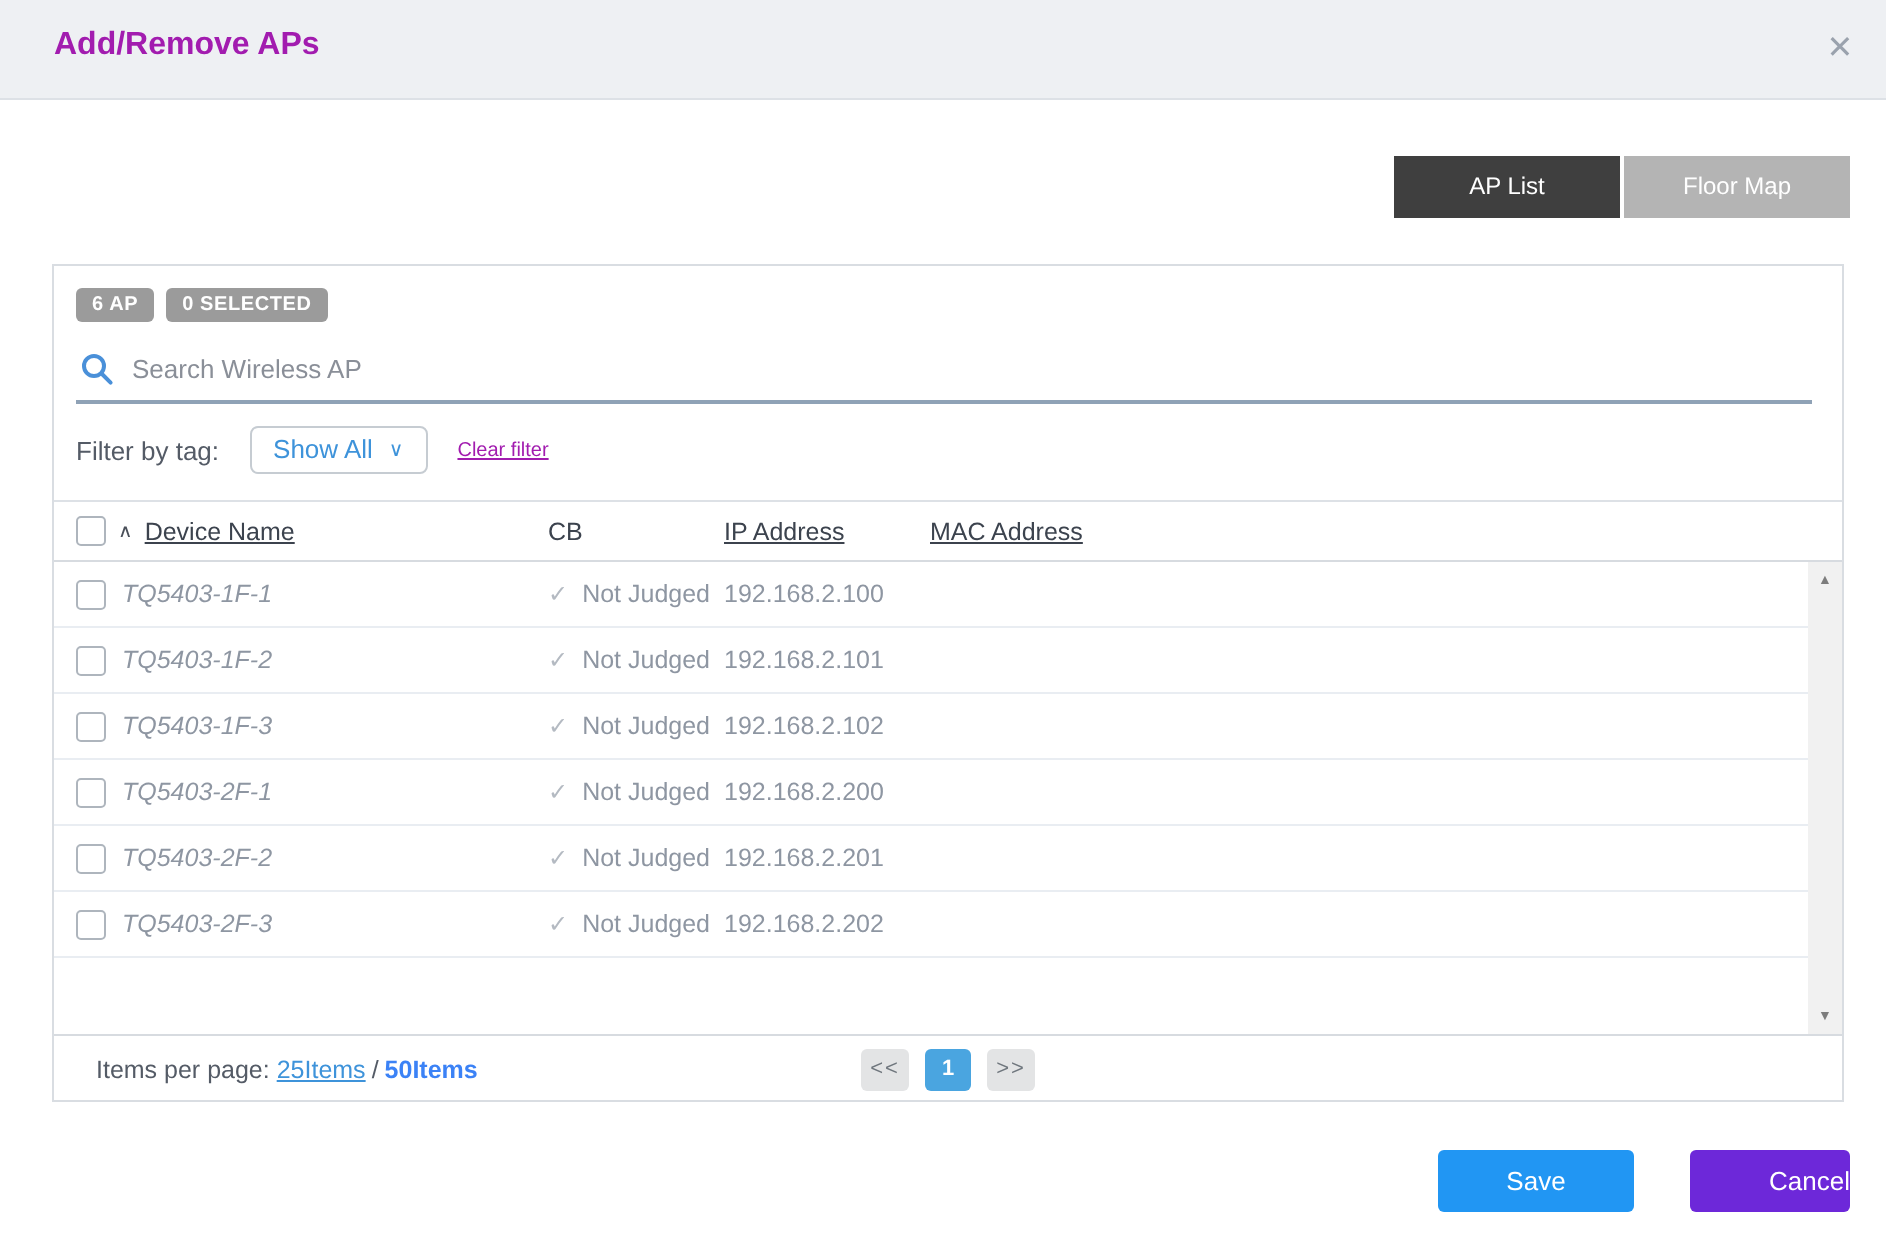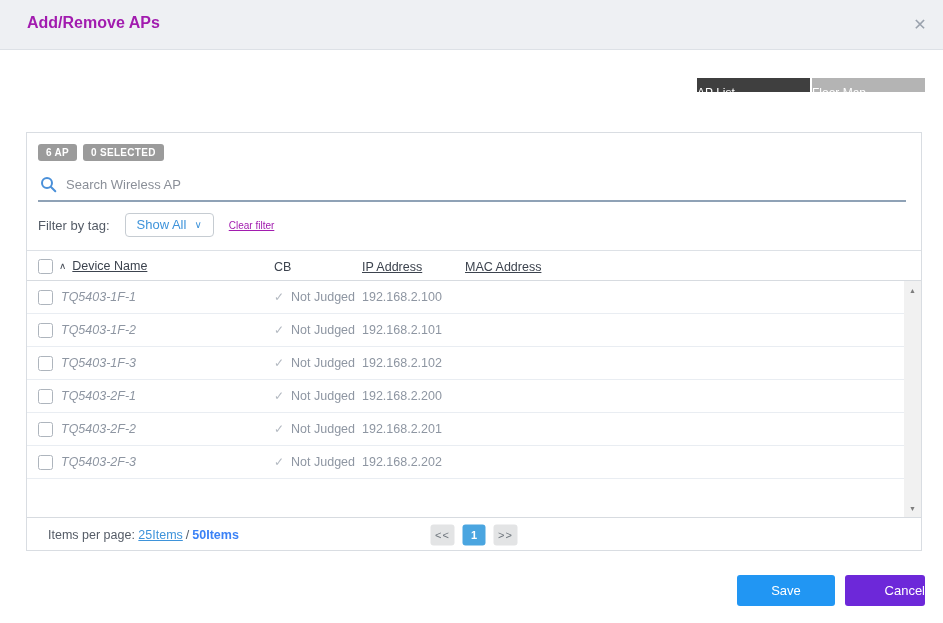--- a/index.html
+++ b/index.html
@@ -21,21 +21,21 @@
     font-size:16px; font-weight:bold; color:#a21caf;
   }
   .close {
     position:absolute; right:10px; top:12px; width:26px; height:26px;
     font-size:16px; color:#9aa2ad; text-align:center; line-height:26px; cursor:pointer;
   }
 
   
   .tabs { position:absolute; top:78px; left:697px; display:flex; }
   .tab {
-    width:113px; height:14px; line-height:31px; text-align:left;
+    width:113px; height:31px; line-height:31px; text-align:center;
     color:#ffffff; font-size:12px; cursor:pointer;
   }
   .tab.active { background:#3f3f3f; margin-right:2px; }
   .tab.inactive { background:#b4b4b4; }
 
   
   .panel {
     position:absolute; left:26px; top:132px; width:896px; height:419px;
     border:1px solid #d9dde2; box-sizing:border-box; background:#fff;
   }
@@ -125,21 +125,21 @@
     display:flex; gap:8px; align-items:center;
   }
   .page-btn {
     min-width:24px; height:21px; line-height:21px; padding:0 3px;
     background:#e3e4e5; color:#6f767d; font-size:11px; text-align:center;
     border-radius:3px; cursor:pointer; box-sizing:border-box; letter-spacing:1px;
   }
   .page-btn.current { background:#4aa5e0; color:#fff; font-weight:bold; min-width:23px; letter-spacing:0; }
 
   
-  .actions { position:absolute; top:575px; right:18px; display:flex; gap:10px; }
+  .actions { position:absolute; top:575px; right:18px; display:flex; gap:28px; }
   .btn {
     height:31px; line-height:31px; text-align:center; color:#fff;
     font-size:13px; border-radius:3px; cursor:pointer;
   }
   .btn-save { width:98px; background:#2196f3; }
   .btn-cancel { width:80px; background:#6d28d9;text-align:right; }
 </style>
 </head>
 <body>
 

